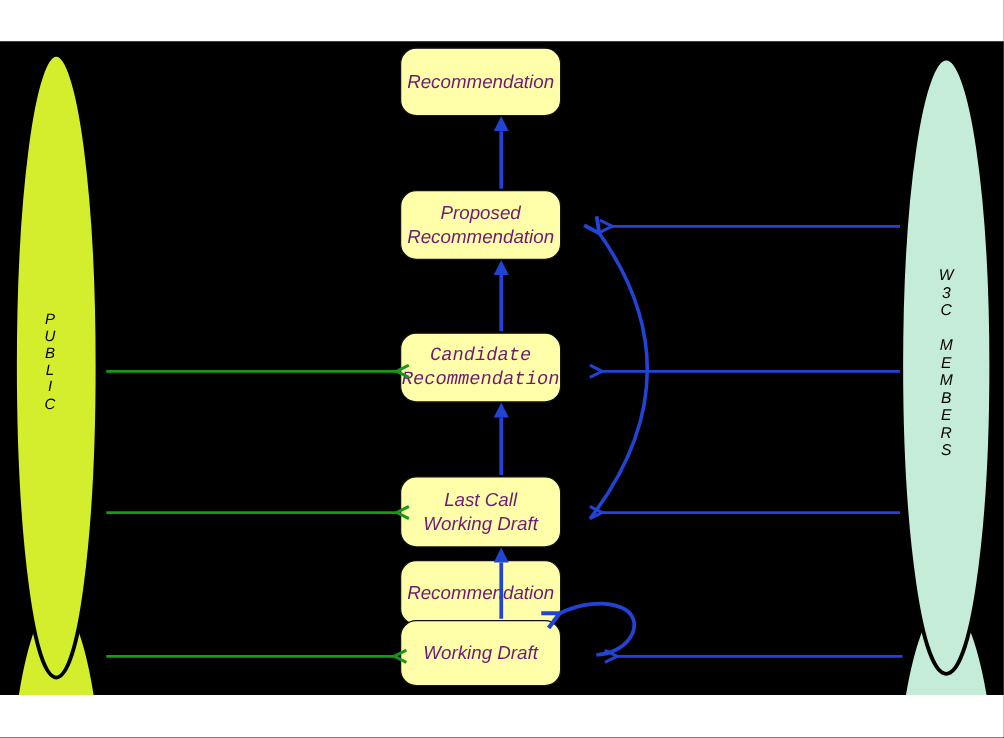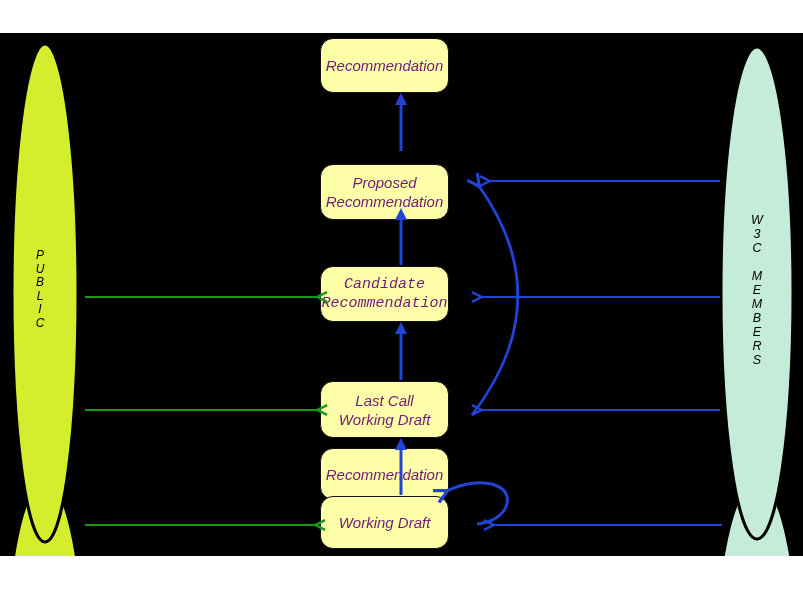--- a/index.html
+++ b/index.html
@@ -16,21 +16,21 @@
   .layer{position:absolute;left:0;top:0;width:803px;height:523px;}
   .node{
     position:absolute;left:320px;width:129px;
     background:#ffffa9;border:1.6px solid #111111;border-radius:13px;
     box-sizing:border-box;
     display:flex;align-items:center;justify-content:center;
     color:#701a75;font-style:italic;font-size:15px;line-height:19px;
     text-align:center;white-space:pre-line;
   }
   .b1{top:5px;height:55px;}
-  .b2{top:119px;height:56px;margin-top:12px;}
+  .b2{top:119px;height:56px;}
   .b3{top:233px;height:56px;font-family:Liberation Mono, monospace;}
   .b4{top:348px;height:57px;}
   .b5{top:415px;height:52px;}
   .b6{top:463px;height:53px;}
   .vlabel{
     position:absolute;width:26px;text-align:center;
     color:#000000;font-style:italic;
   }
   .vlabel-public{left:27px;top:216px;font-size:12px;line-height:13.5px;letter-spacing:0;}
   .vlabel-members{left:744px;top:180px;font-size:12.5px;line-height:14px;}

